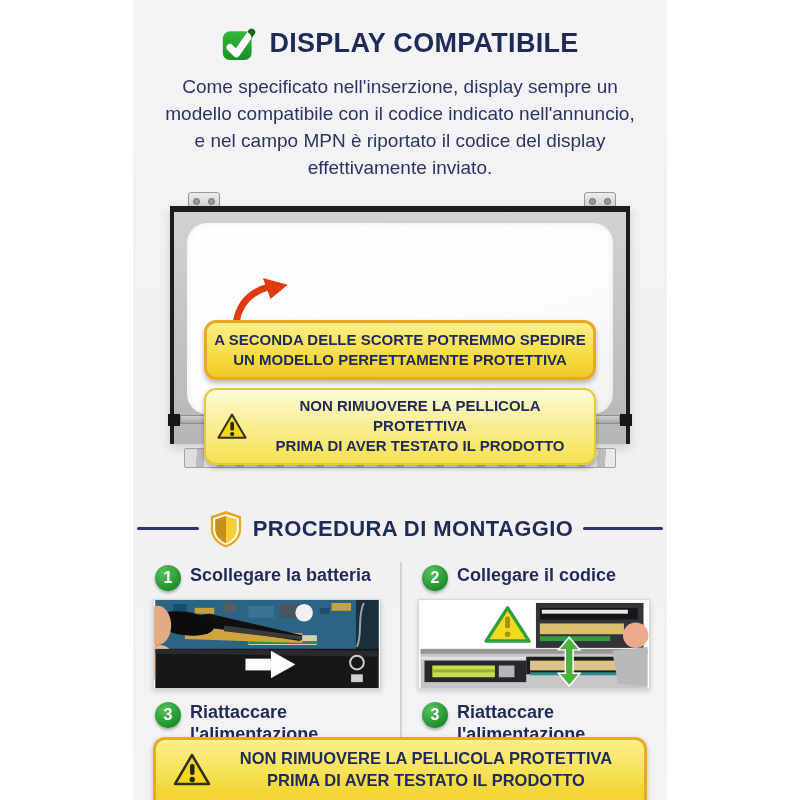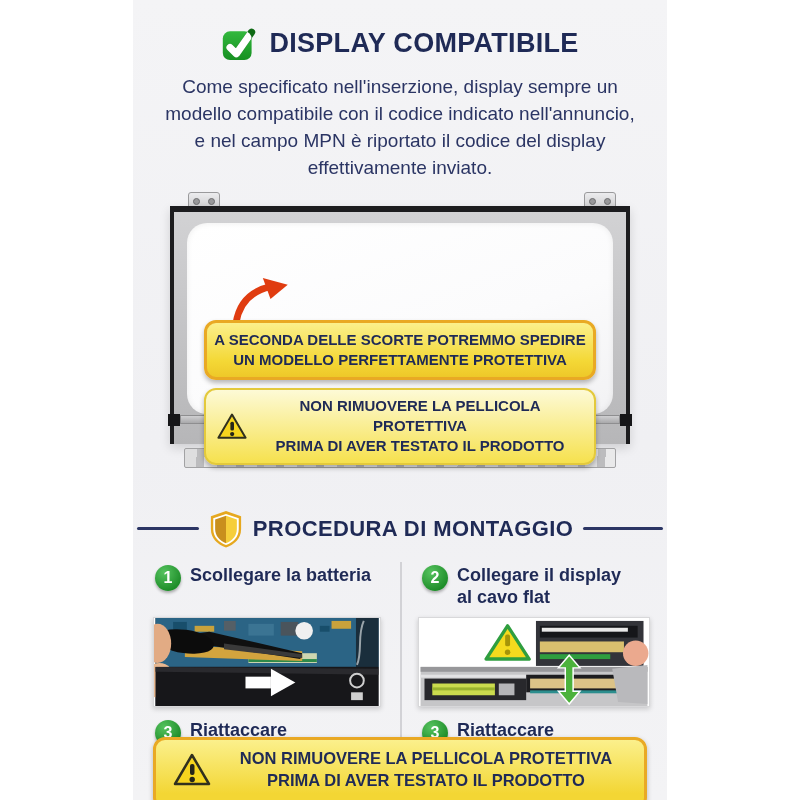--- a/index.html
+++ b/index.html
@@ -174,22 +174,21 @@
     <div class="steps-row">
       <div class="step">
         <div class="step-badge">1</div>
         <div class="step-text">
           <div>Scollegare la batteria</div>
         </div>
       </div>
       <div class="step">
         <div class="step-badge">2</div>
         <div class="step-text">
-          <div>Collegare il display</div>
-          <div>al cavo flat</div>
+          <div>Collegare il codice</div>
         </div>
       </div>
     </div>
 
     <div class="photos-row">
       <div class="photo-cell">
         <svg width="228" height="90" viewBox="0 0 228 90">
           <rect width="228" height="90" fill="#20242c"></rect>
           <rect x="0" y="0" width="228" height="50" fill="#2b6485"></rect>
           <rect x="18" y="4" width="14" height="8" fill="#184e6b"></rect>

